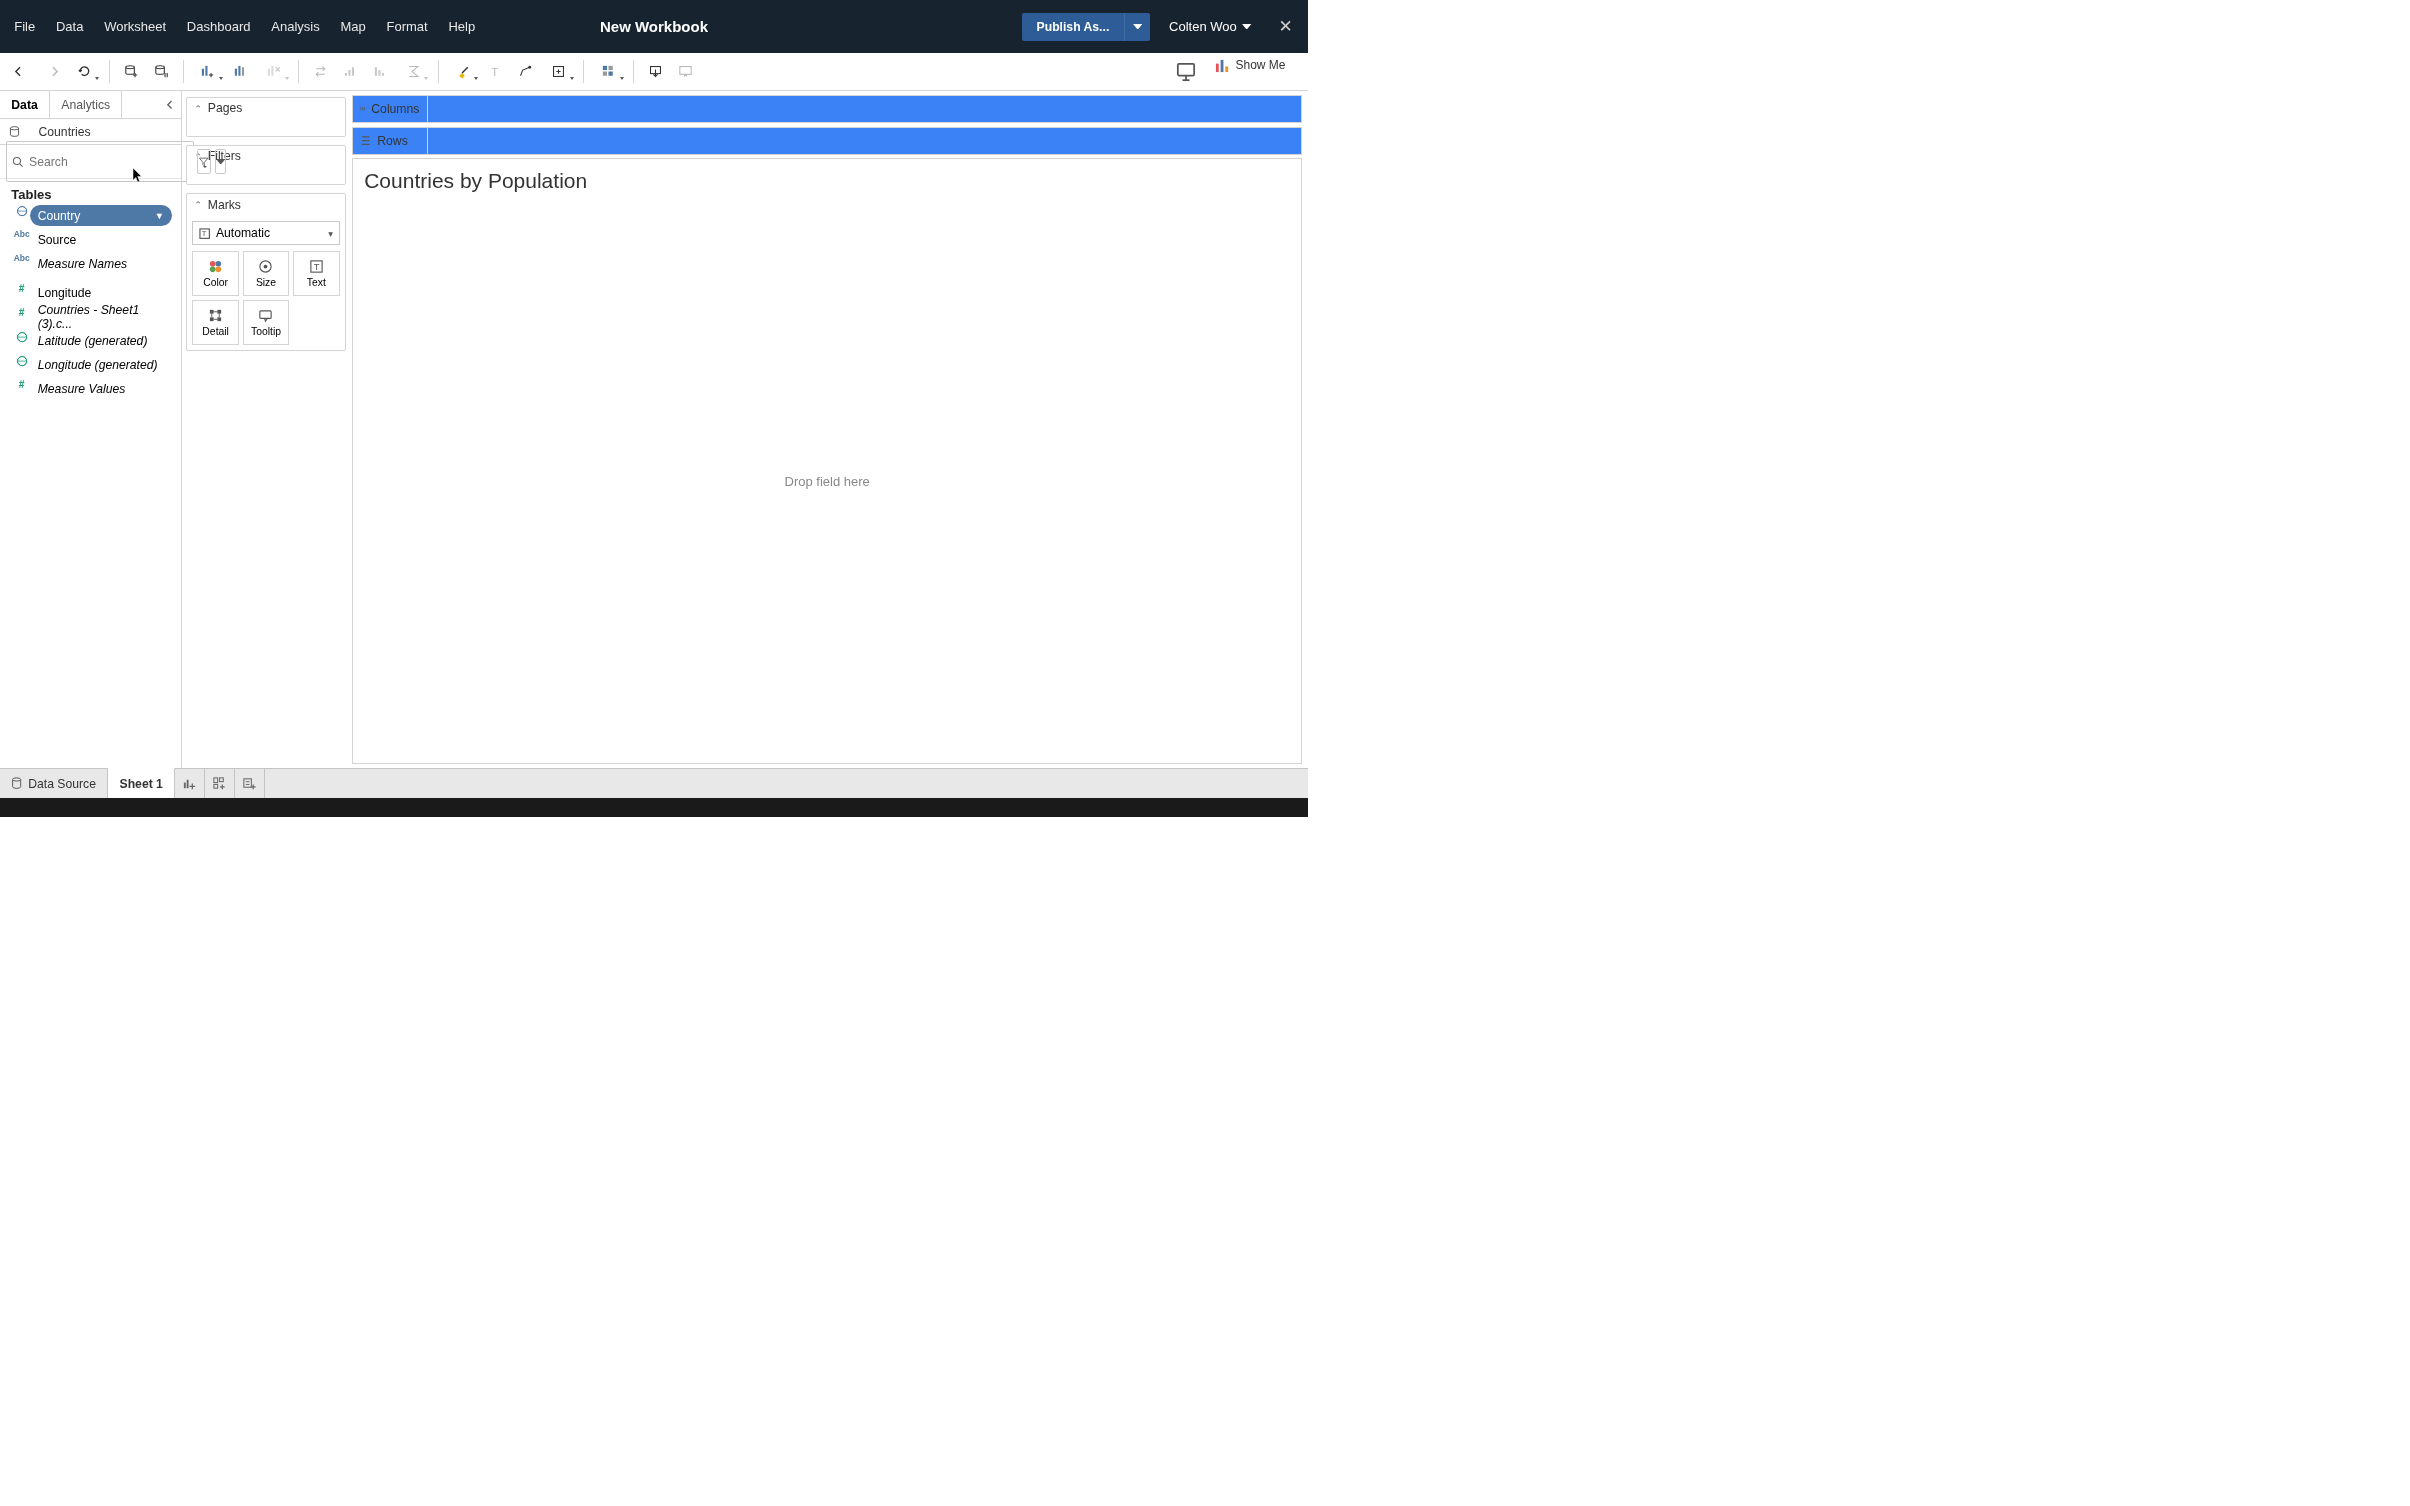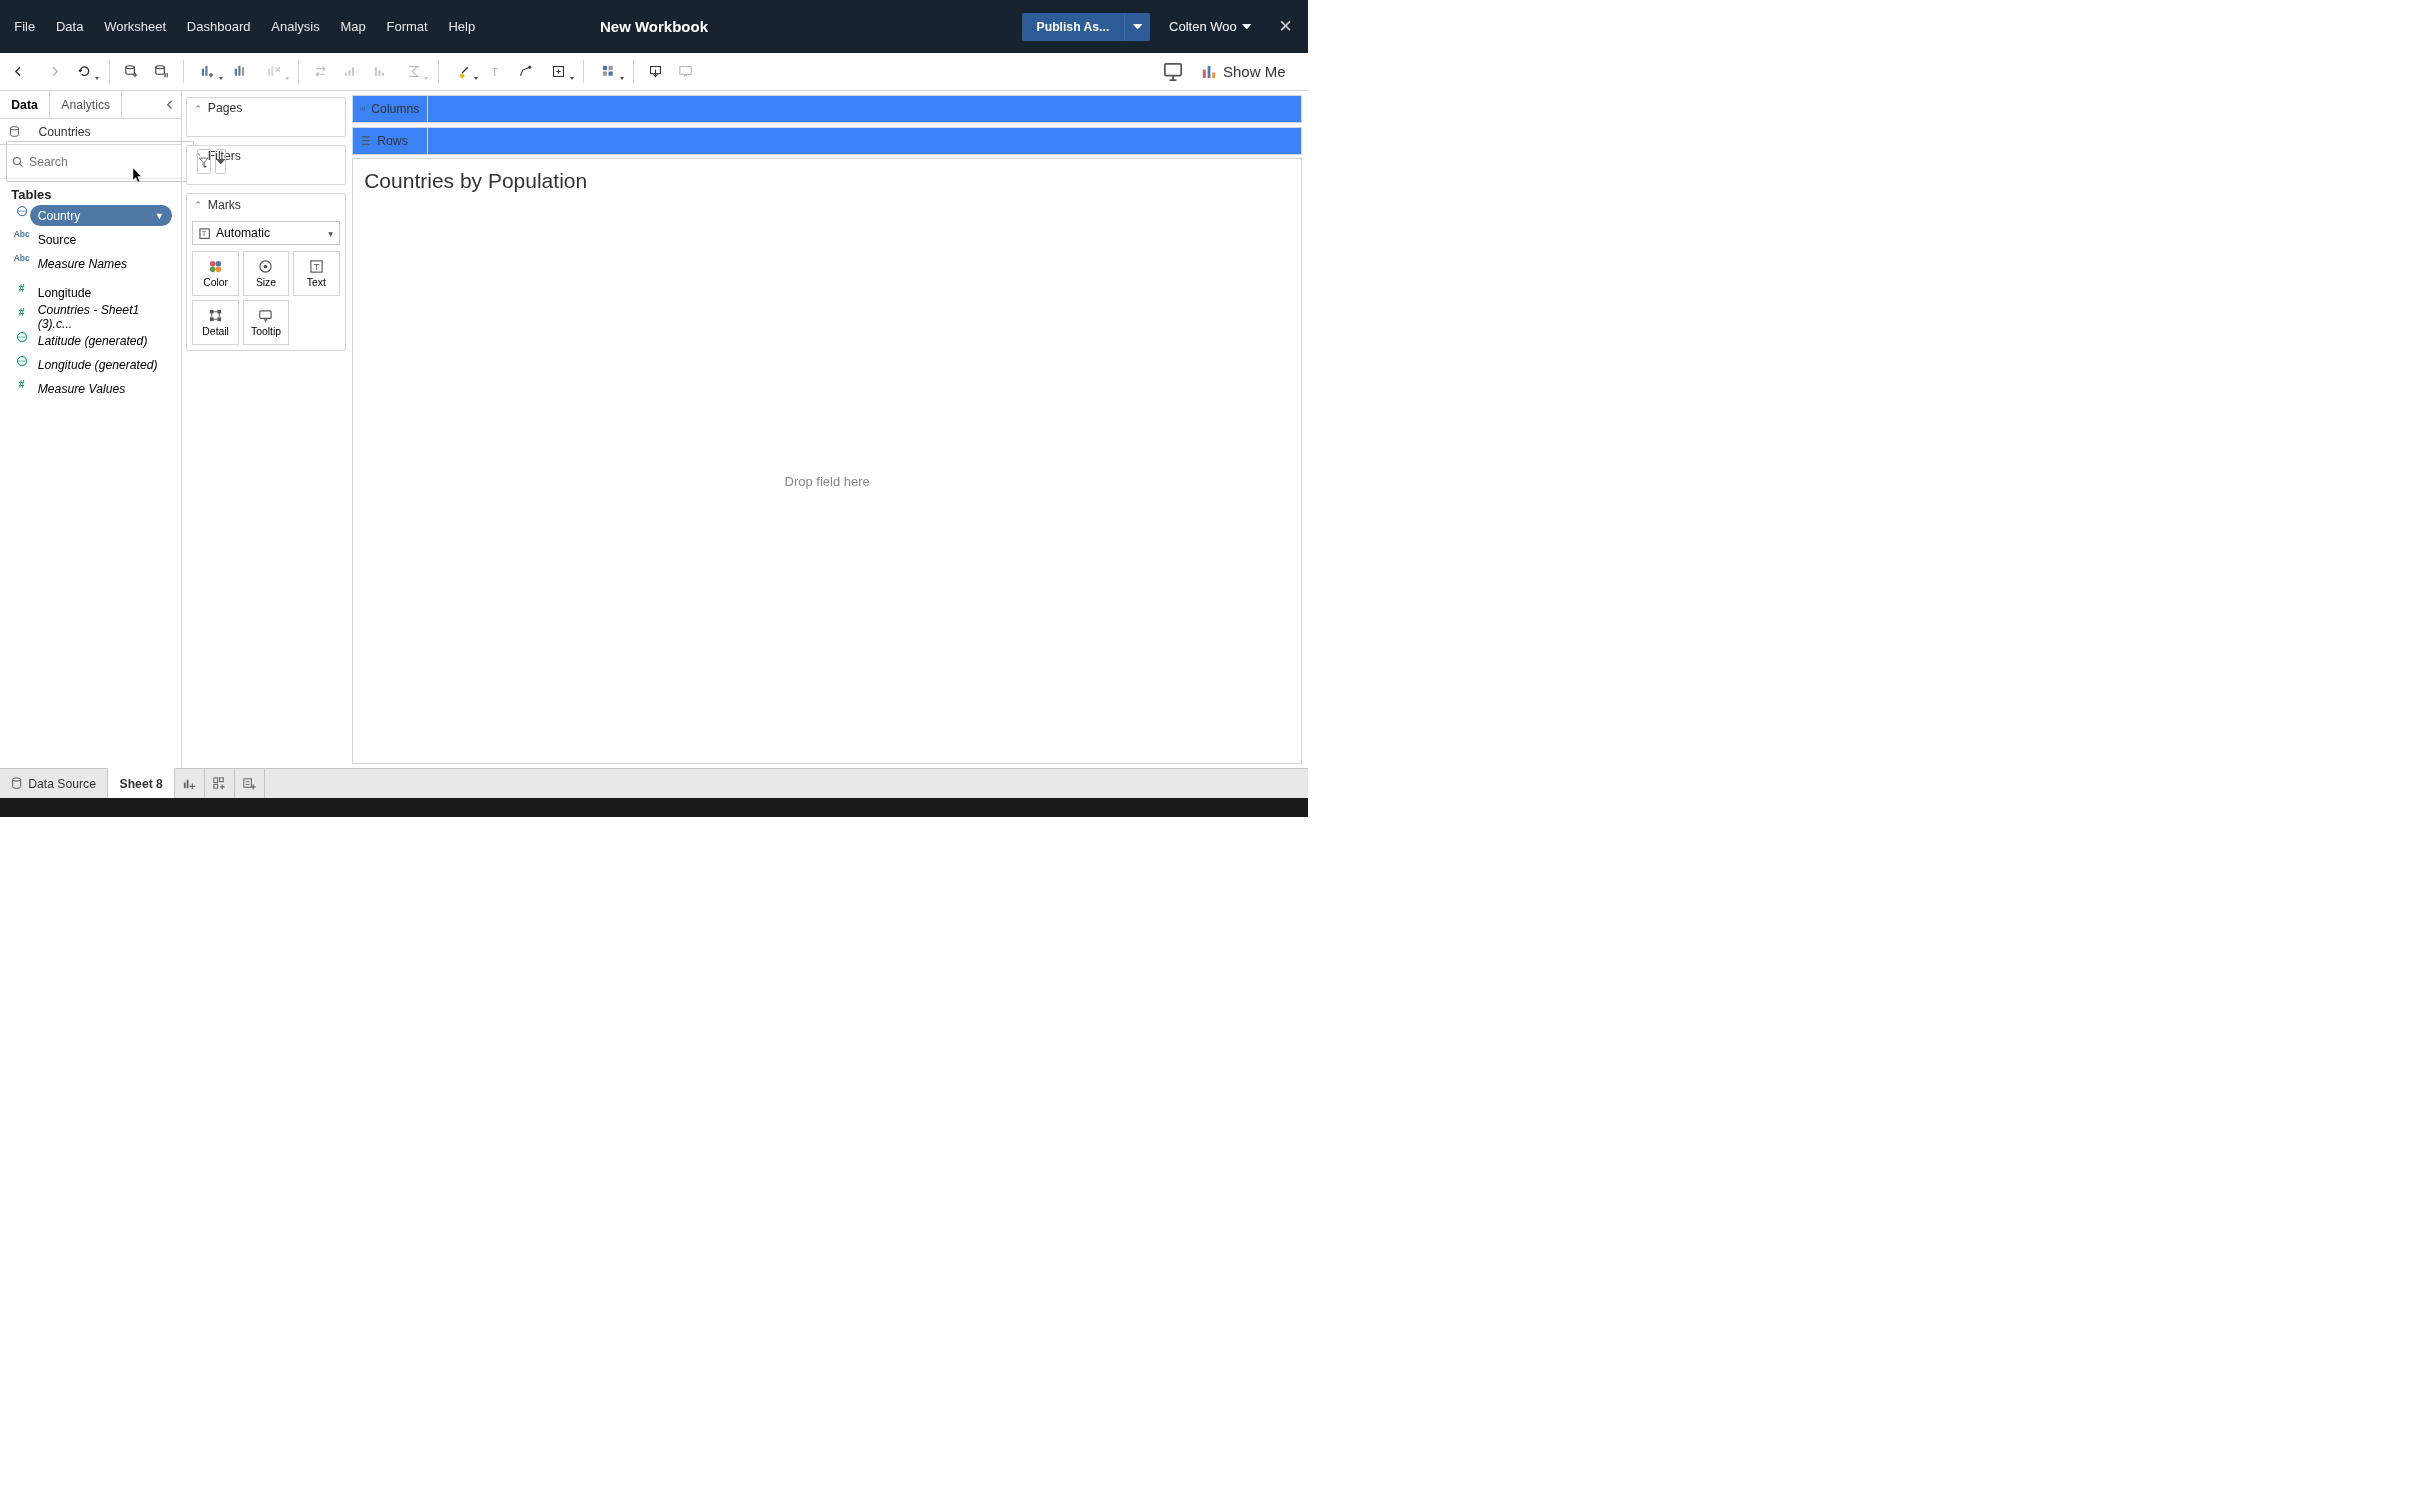--- a/index.html
+++ b/index.html
@@ -21,21 +21,21 @@
   .close-x { width: 30px; height: 30px; display: flex; align-items: center; justify-content: center; cursor: pointer; font-size: 17px; color: #ccc; }
 
   
   .toolbar { height: 38px; background: #fff; border-bottom: 0.9px solid #d4d4d4; display: flex; align-items: center; padding: 0 7.5px; gap: 1.9px; }
   .tb-divider { width: 0.9px; height: 22.6px; background: #d4d4d4; margin: 0 5.6px; }
   .tb-btn { width: 28px; height: 28px; display: flex; align-items: center; justify-content: center; cursor: pointer; border-radius: 1.9px; }
   .tb-btn svg { width: 17px; height: 17px; }
   .tb-btn.disabled { opacity: 0.35; pointer-events: none; }
   .tb-btn.withdd { position: relative; width: 34px; }
   .tb-btn.withdd::after { content: ''; position: absolute; right: 1.9px; bottom: 5.6px; border-left: 2.8px solid transparent; border-right: 2.8px solid transparent; border-top: 3.8px solid #555; }
-  .show-me { margin-left: auto; display: flex; align-items: center; gap: 5.6px; padding: 0 9.4px; cursor: pointer; font-size: 15px; color: #333; }
+  .show-me { margin-left: auto; display: flex; gap: 5.6px; padding: 0 9.4px; cursor: pointer; font-size: 12px; color: #333; }
   .presentation-icon { width: 28px; height: 28px; display:flex; align-items:center; justify-content:center; cursor:pointer; margin-right:3.8px;}
 
   
   .main { flex: 1; display: flex; min-height: 0; }
 
   
   .sidebar { width: 182px; border-right: 0.9px solid #d4d4d4; display: flex; flex-direction: column; background: #fff; }
   .sb-tabs { display: flex; border-bottom: 0.9px solid #d4d4d4; height: 28px; align-items: stretch; }
   .sb-tab { flex: 0 0 auto; padding: 0 11.3px; display: flex; align-items: center; font-size: 12.2px; cursor: pointer; color: #555; border-right: 0.9px solid #d4d4d4; }
   .sb-tab.active { font-weight: 700; color: #000; }
@@ -488,21 +488,21 @@
 </div>
 
 <div class="bottombar">
   <div class="bb-tab ds">
     <svg viewBox="0 0 14 16">
         <ellipse cx="7" cy="3" rx="5" ry="2" fill="none" stroke="#555" stroke-width="1.2"></ellipse>
         <path d="M2 3 V12 A5 2 0 0 0 12 12 V3" fill="none" stroke="#555" stroke-width="1.2"></path>
       </svg>
     <span>Data Source</span>
   </div>
-  <div class="bb-tab active">Sheet 8</div>
+  <div class="bb-tab active">Sheet 1</div>
   <div class="bb-iconbtn">
       <svg viewBox="0 0 16 16">
         <rect x="2" y="7" width="2" height="6" fill="#666"></rect>
         <rect x="5" y="4" width="2" height="9" fill="#666"></rect>
         <path d="M11 8 V14 M8 11 H14" stroke="#666" stroke-width="1.3"></path>
       </svg>
     </div>
   <div class="bb-iconbtn">
       <svg viewBox="0 0 16 16">
         <rect x="2" y="2" width="4" height="5" fill="none" stroke="#666" stroke-width="1.1"></rect>

